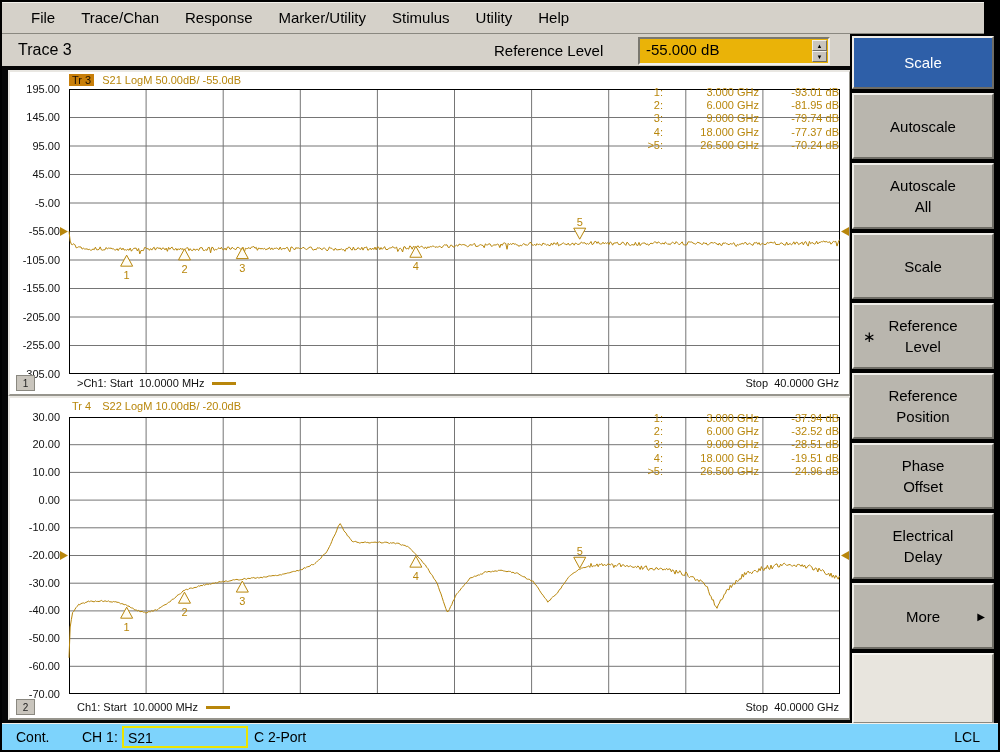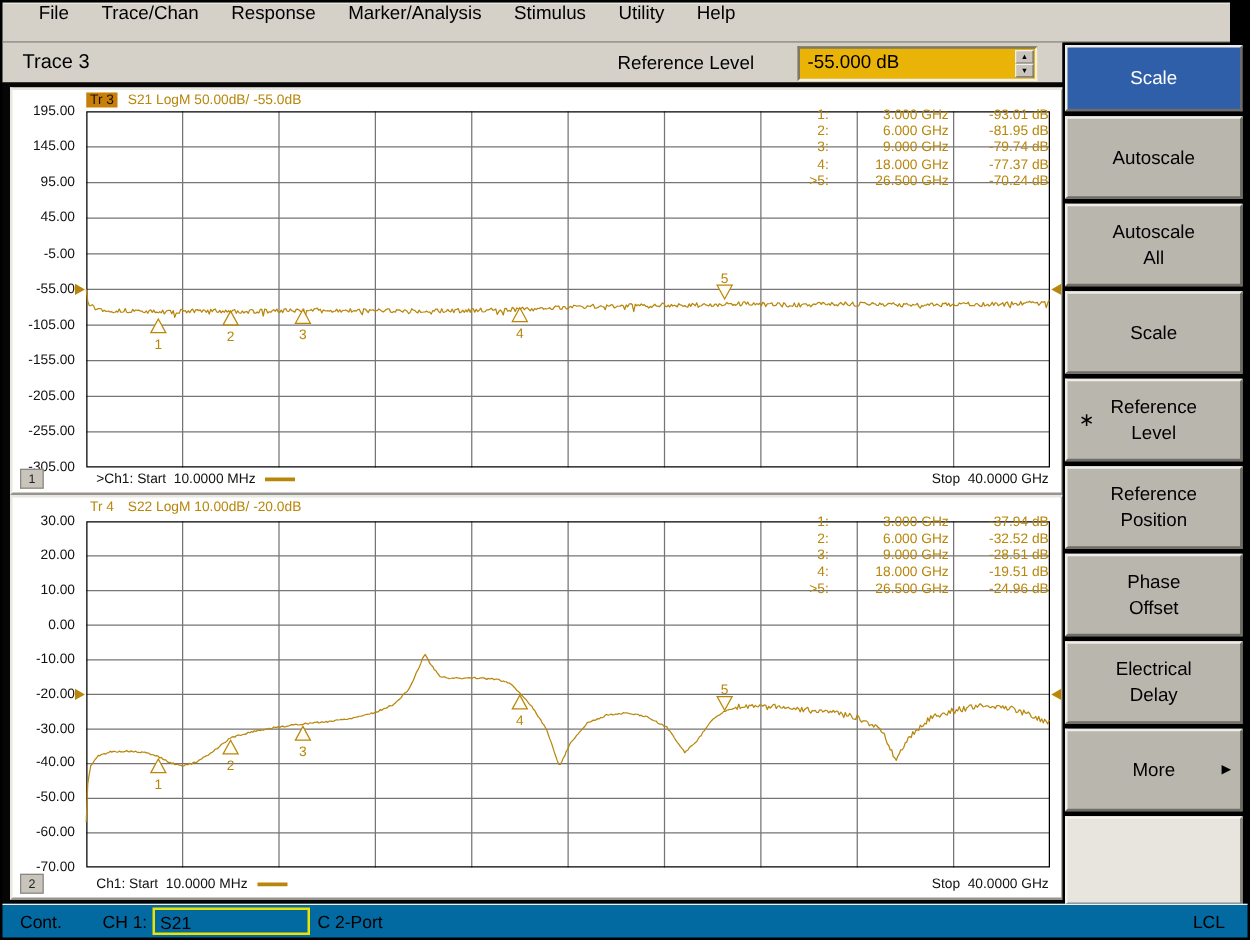--- a/index.html
+++ b/index.html
@@ -1,20 +1,20 @@
 <!DOCTYPE html>
 <html><head>
 <meta charset="utf-8">
 <style>
   html,body{margin:0;padding:0;background:#000;}
   .screen{position:relative;width:1000px;height:752px;background:#000;
           font-family:"Liberation Sans",sans-serif;overflow:hidden;}
   
   .menubar{position:absolute;left:2px;top:2px;right:16px;height:31px;background:#d5d1c9;
-           display:flex;padding-left:16px;
+           display:flex;align-items:center;padding-left:16px;
            border-bottom:1px solid #8a8880;box-shadow:0 1px 0 #f2f0ea inset;}
   .mitem{padding:0 13px;font-size:15px;color:#000;cursor:default;}
   
   .toolbar{position:absolute;left:2px;top:34px;width:848px;height:32px;background:#d5d1c9;}
   .tb-trace{position:absolute;left:16px;top:7px;font-size:16px;color:#000;}
   .tb-ref-label{position:absolute;left:492px;top:8px;font-size:15px;color:#000;}
   .tb-input{position:absolute;left:636px;top:3px;width:188px;height:24px;background:#eab308;
             border:2px solid;border-color:#7a786f #f2f0ea #f2f0ea #7a786f;}
   .tb-input-text{position:absolute;left:6px;top:2px;font-size:15px;color:#000;}
   .tb-spin{position:absolute;right:1px;top:1px;width:15px;height:22px;display:flex;flex-direction:column;}
@@ -52,39 +52,39 @@
         border-color:#efede8 #6f6d66 #6f6d66 #efede8;color:#000;font-size:15px;
         display:flex;flex-direction:column;align-items:center;justify-content:center;
         line-height:21px;text-align:center;flex:0 0 66px;cursor:default;}
   .sbtn.hdr{background:#2e5fa8;color:#fff;flex:0 0 53px;}
   .sbtn.blank{background:#e8e5de;border-color:#f6f4ef #8a8880 #8a8880 #f6f4ef;flex:1 1 auto;}
   .sbtn .star{position:absolute;left:9px;top:50%;transform:translateY(-50%);font-size:15px;}
   .sbtn .arrow{position:absolute;right:7px;top:50%;transform:translateY(-50%);font-size:10px;}
   .sb-footer{position:absolute;left:18px;right:8px;bottom:-24px;height:7px;background:#c9c5bd;
              border-top:1px solid #efede8;border-bottom:1px solid #6f6d66;}
   
-  .statusbar{position:absolute;left:2px;right:2px;bottom:2px;height:26px;background:#0369a1;
+  .statusbar{position:absolute;left:2px;right:2px;bottom:2px;height:26px;background:#7dd3fc;
              border-top:1px solid #f2f0ea;font-size:14px;color:#000;}
   .st-mode{position:absolute;left:14px;top:5px;}
   .st-ch{position:absolute;left:80px;top:5px;}
   .st-box{position:absolute;left:120px;top:2px;width:118px;height:18px;border:2px solid #ece400;
           display:flex;align-items:flex-end;padding-left:4px;}
   .st-cal{position:absolute;left:252px;top:5px;}
   .st-lcl{position:absolute;right:18px;top:5px;}
 </style>
 </head>
 <body>
 
 <div class="screen">
 
   <div class="menubar">
       <span class="mitem">File</span>
       <span class="mitem">Trace/Chan</span>
       <span class="mitem">Response</span>
-      <span class="mitem">Marker/Analysis</span>
+      <span class="mitem">Marker/Utility</span>
       <span class="mitem">Stimulus</span>
       <span class="mitem">Utility</span>
       <span class="mitem">Help</span>
     </div>
 
   <div class="toolbar">
     <span class="tb-trace">Trace 3</span>
     <span class="tb-ref-label">Reference Level</span>
     <div class="tb-input">
       <span class="tb-input-text">-55.000 dB</span>

